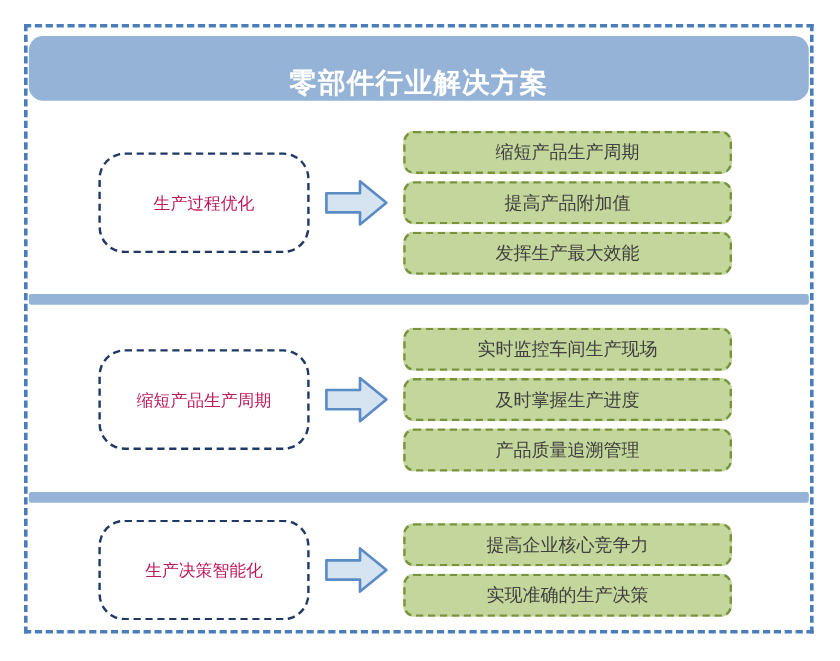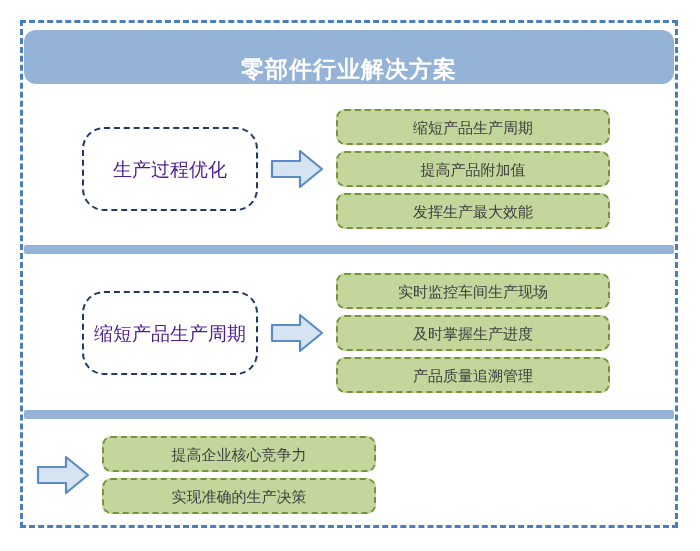--- a/index.html
+++ b/index.html
@@ -89,22 +89,22 @@
     border: 2.5px dashed #1f3864;
     border-radius: 22px;
     display: flex;
     align-items: center;
     justify-content: center;
     box-sizing: border-box;
     background: #ffffff;
     flex: none;
   }
   .left-box-label {
-    color: #4c1d95;
-    font-size: 19px;
+    color: #be185d;
+    font-size: 14px;
     white-space: nowrap;
     line-height: 1;
   }
 
   
   .arrow-wrap {
     width: 66px;
     flex: none;
     display: flex;
     align-items: center;
@@ -192,20 +192,23 @@
       <div class="green-box">
         <span class="green-label">及时掌握生产进度</span>
       </div>
       <div class="green-box">
         <span class="green-label">产品质量追溯管理</span>
       </div>
     </div>
   </div>
 
   <div class="row r3">
+    <div class="left-box">
+      <span class="left-box-label">生产决策智能化</span>
+    </div>
     <div class="arrow-wrap">
       <svg class="arrow-icon" width="54" height="42" viewBox="0 0 54 42" aria-hidden="true">
         <polygon points="2,13 30,13 30,3 52,21 30,39 30,29 2,29" fill="#d6e3f0" stroke="#5b8bc5" stroke-width="2.2" stroke-linejoin="round"></polygon>
       </svg>
     </div>
     <div class="green-col">
       <div class="green-box">
         <span class="green-label">提高企业核心竞争力</span>
       </div>
       <div class="green-box">

